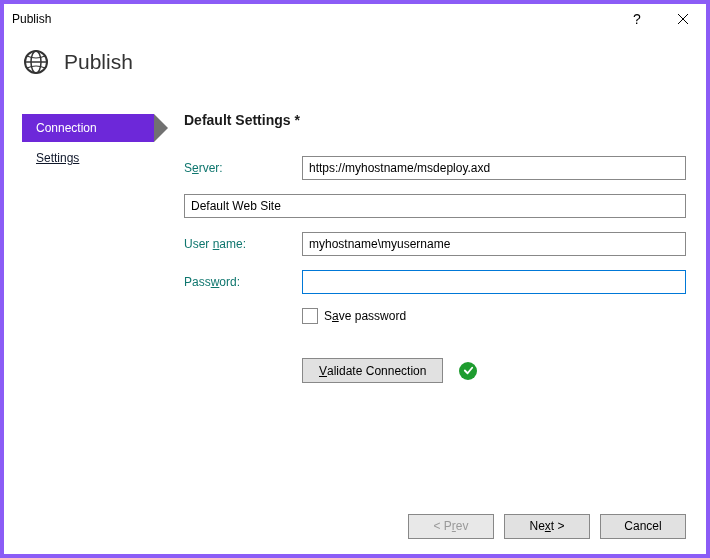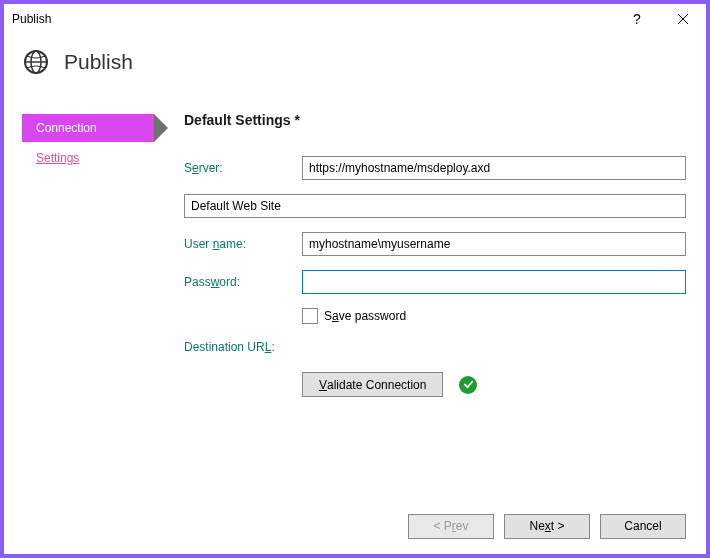--- a/index.html
+++ b/index.html
@@ -64,32 +64,32 @@
     width: 132px;
     height: 28px;
     display: flex;
     align-items: center;
     padding-left: 14px;
     font-size: 12px;
     margin-bottom: 2px;
     position: relative;
   }
   .nav-item.active {
-    background: #d946ef;
+    background: #6d28d9;
     color: #fff;
   }
   .nav-item.active::after {
     content: "";
     position: absolute;
     right: -14px; top: 0;
     border-left: 14px solid #717171;
     border-top: 14px solid transparent;
     border-bottom: 14px solid transparent;
   }
-  .nav-item.disabled { color: #ec4899; text-decoration: underline; }
+  .nav-item.disabled { color: #0f172a; text-decoration: underline; }
 
   .form {
     flex: 1;
     padding-top: 22px;
     padding-right: 20px;
   }
   .form-title {
     font-size: 14px;
     font-weight: 700;
     margin-bottom: 28px;
@@ -237,21 +237,20 @@
         <span class="label"><span>Pass</span><span class="ul">w</span><span>ord:</span></span>
         <input type="password" class="focused" value="" style="">
       </div>
 
       <div class="checkbox-row">
         <div class="checkbox"></div>
         <span class="checkbox-label"><span>S</span><span class="ul">a</span><span>ve password</span></span>
       </div>
 
       <div class="row">
-        <span class="label"><span>Destination UR</span><span class="ul">L</span><span>:</span></span>
       </div>
 
       <div class="validate-row">
         <div class="btn">
             <span></span>
             <span class="ul">V</span>
             <span>alidate Connection</span>
           </div>
         <div class="check-icon">
           <svg viewBox="0 0 12 12">

